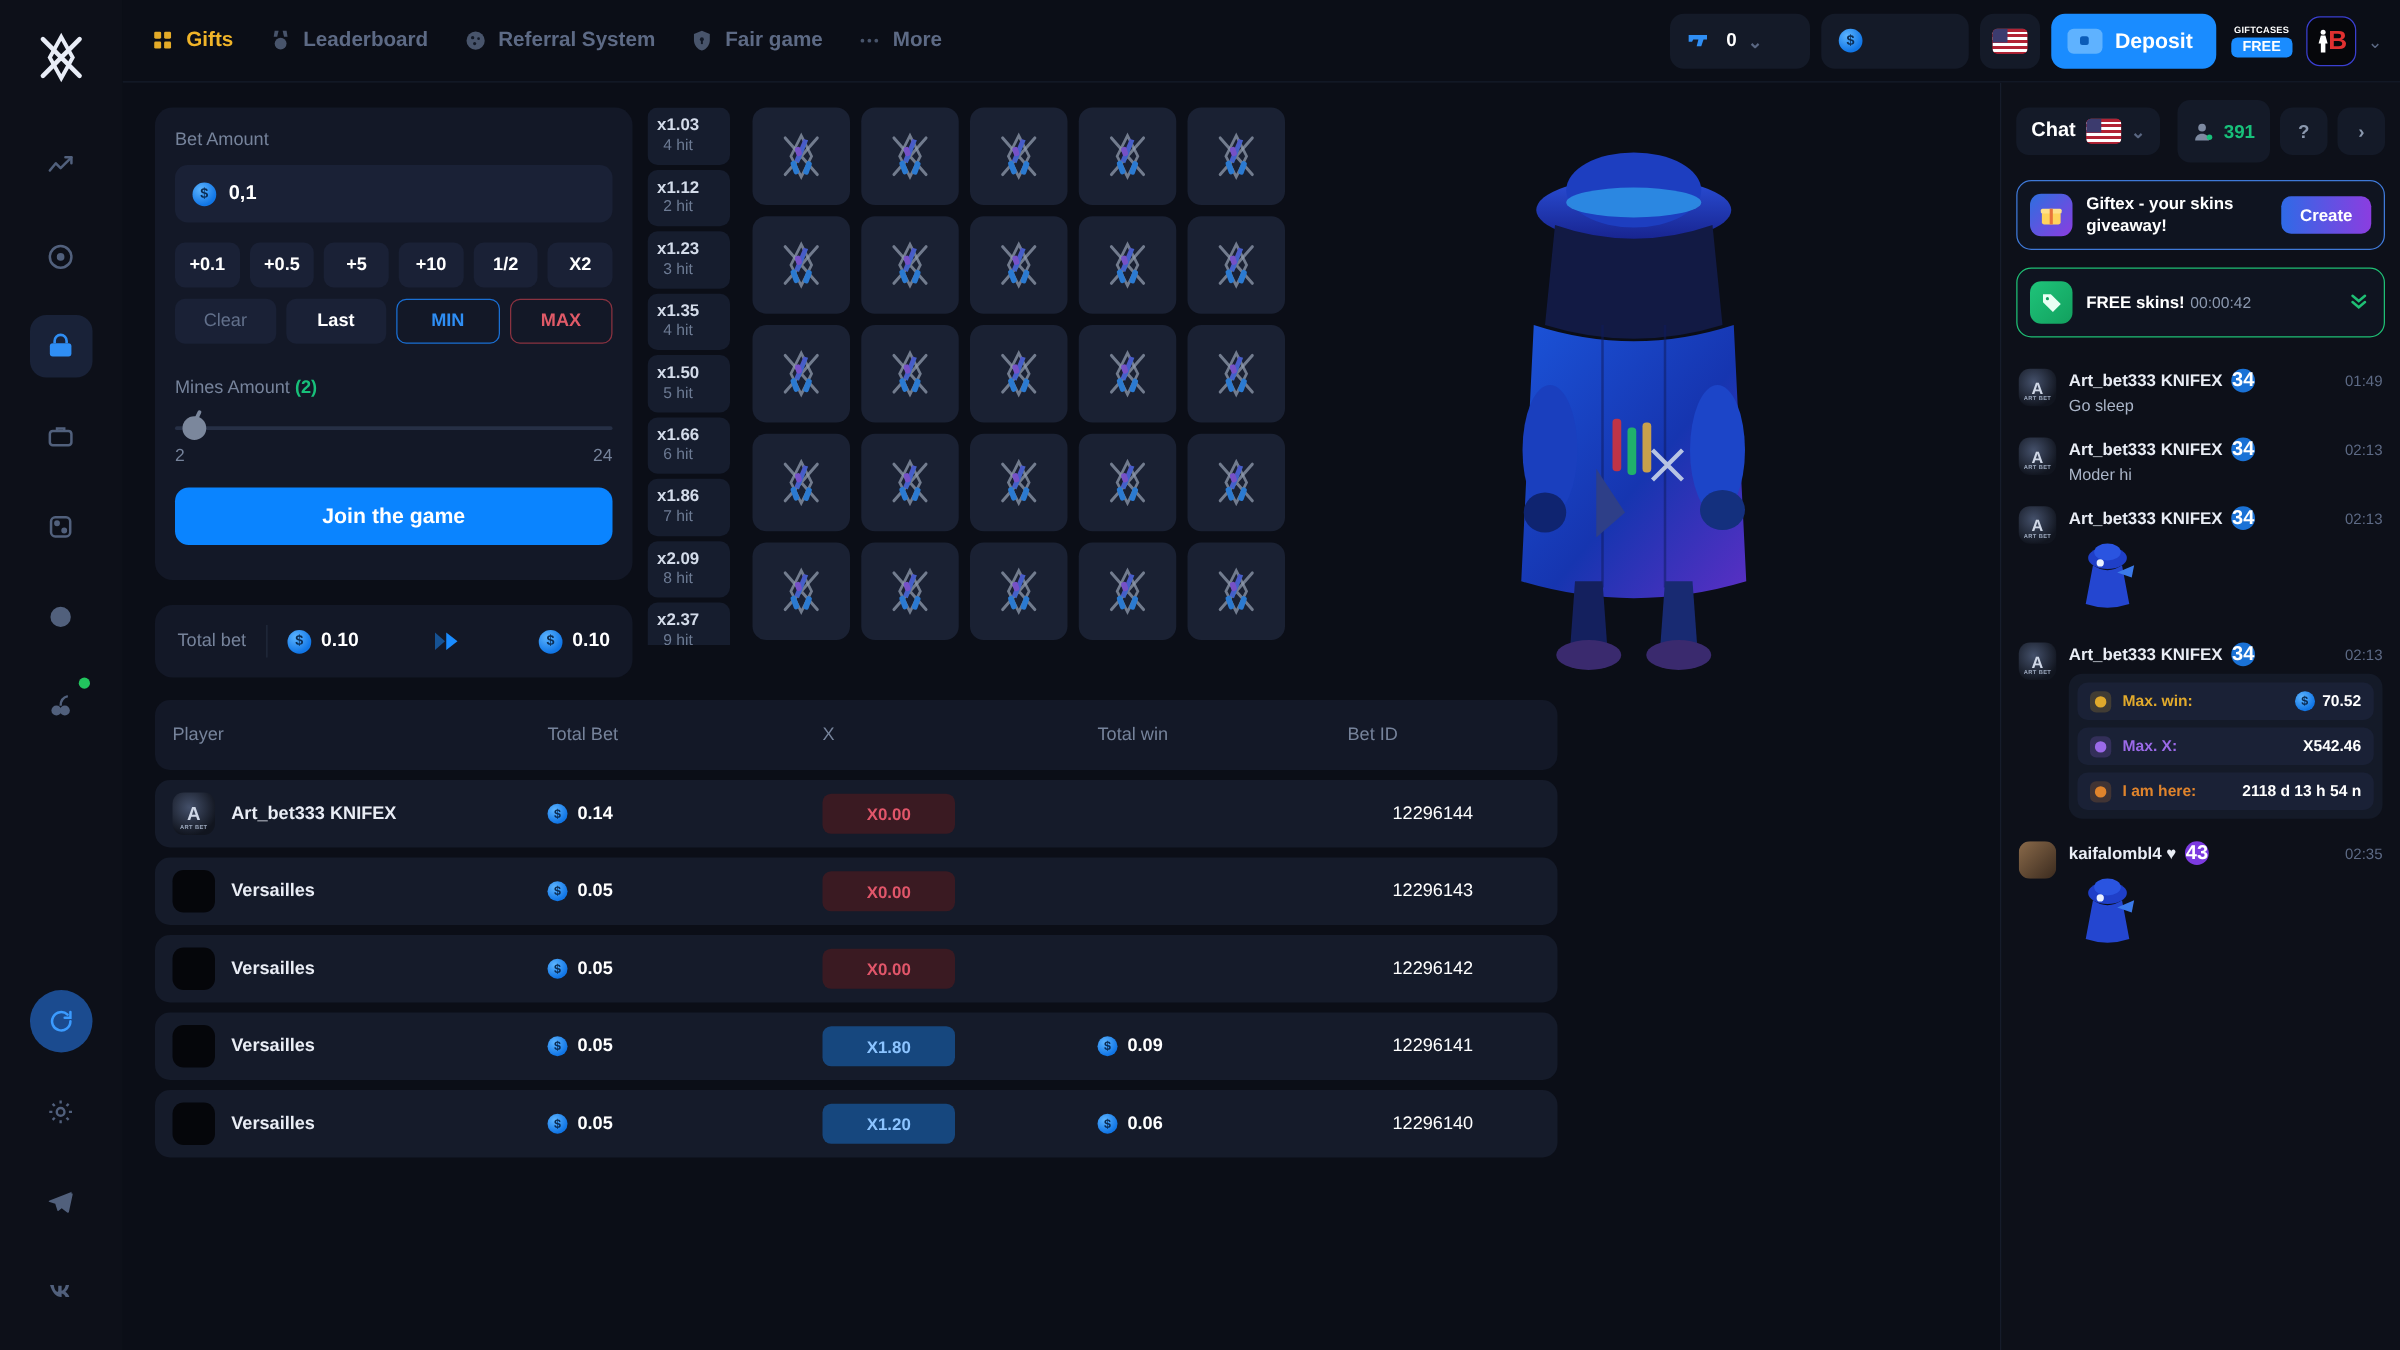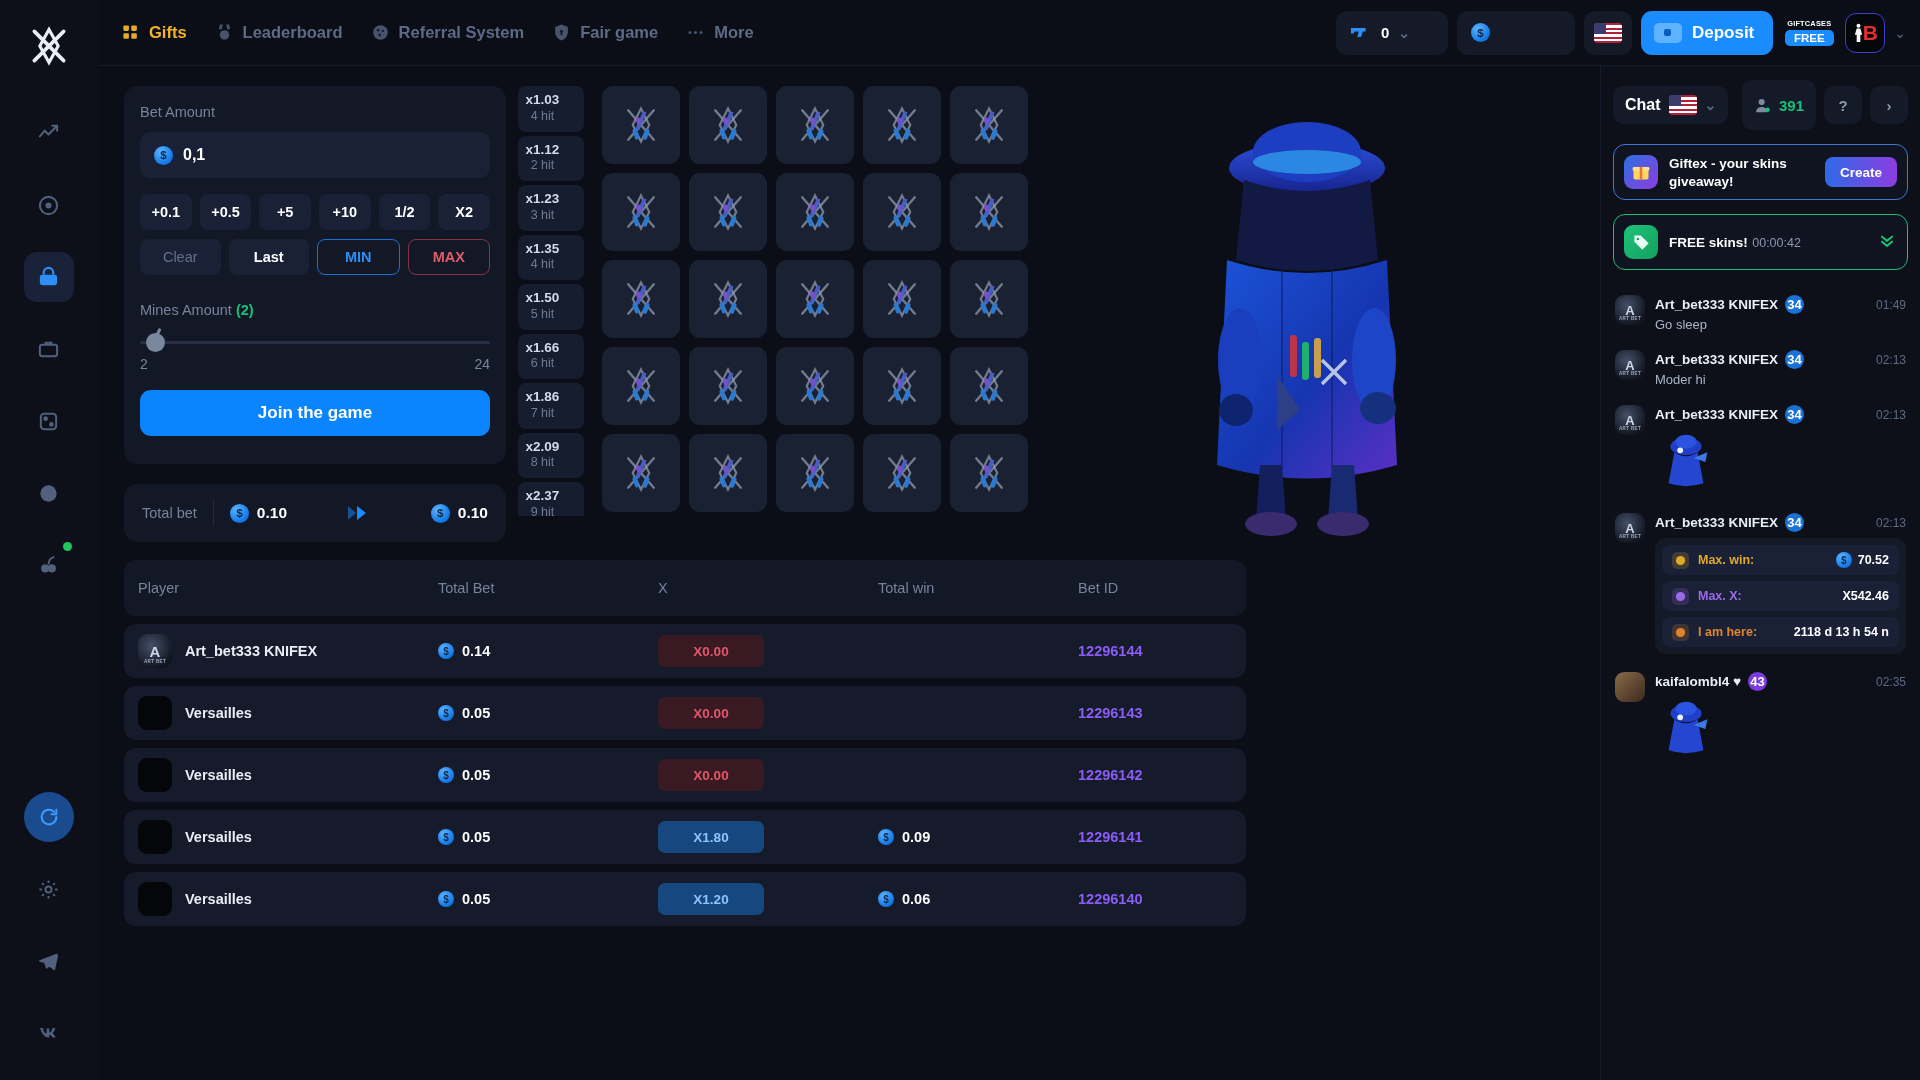--- a/index.html
+++ b/index.html
@@ -214,21 +214,21 @@
   .pav-sub { position: absolute; bottom: 4px; font-size: 4.6px; font-weight: 800; color: #9aa6bb; letter-spacing: .3px; }
   .pname { font-size: 14.5px; font-weight: 700; color: #e9edf5; }
   .cell-money { display: flex; align-items: center; gap: 8px; font-size: 14.5px; font-weight: 700; color: #fff; }
   .xbadge {
     width: 106px; height: 32px; border-radius: 7px;
     display: flex; align-items: center; justify-content: center;
     font-size: 13.5px; font-weight: 700;
   }
   .xbadge.lose { background: #3a1a22; color: #e1566a; }
   .xbadge.win { background: #16477e; color: #8cc4ff; }
-  .betid { font-size: 14.5px; font-weight: 700; color: #8b5cf6; }
+  .betid { font-size: 14.5px; font-weight: 400; color: #ffffff; margin-left: 36px; }
 
   
   .chat {
     width: 320px; flex: 0 0 320px; height: 1080px;
     background: #0d1019; border-left: 1px solid #161c2b;
     display: flex; flex-direction: column; padding: 14px 12px 12px 12px;
   }
   .chat-head { display: flex; align-items: center; gap: 8px; }
   .chat-title-pill {
     height: 38px; border-radius: 10px; background: #141a28;
@@ -265,21 +265,21 @@
     display: flex; align-items: center; font-size: 13.5px; font-weight: 700; color: #fff;
     cursor: pointer;
   }
   .msgs { flex: 1; margin-top: 10px; overflow: hidden; padding-top: 6px; }
   .msg { display: flex; gap: 10px; padding: 9px 2px; }
   .mav { width: 30px; height: 30px; border-radius: 9px; flex: 0 0 30px; overflow: hidden; position: relative;
     background: radial-gradient(circle at 40% 35%, #44506a, #11151f 75%); display: flex; align-items: center; justify-content: center; }
   .mbody { flex: 1; min-width: 0; }
   .mhead { display: flex; align-items: center; gap: 7px; }
   .mname { font-size: 13.5px; font-weight: 700; color: #e9edf5; }
-  .lvl { font-size: 13px; font-weight: 800; color: #fff; border-radius: 50%;
+  .lvl { font-size: 16px; font-weight: 800; color: #fff; border-radius: 50%;
     width: 19px; height: 19px; display: flex; align-items: center; justify-content: center; background: #1a72d6; }
   .lvl.purple { background: #7c3ae0; }
   .mtime { margin-left: auto; font-size: 12px; color: #5d6a85; }
   .mtext { font-size: 13px; color: #aab5c8; margin-top: 3px; }
   .stat-card { background: #141a28; border-radius: 11px; padding: 7px; margin-top: 6px; }
   .stat-row { background: #1a2136; border-radius: 8px; height: 30px; display: flex; align-items: center;
     gap: 9px; padding: 0 10px; margin-bottom: 6px; }
   .stat-row:last-child { margin-bottom: 0; }
   .stat-ico { width: 17px; height: 17px; border-radius: 5px; display: flex; align-items: center;
     justify-content: center; flex: 0 0 17px; }

